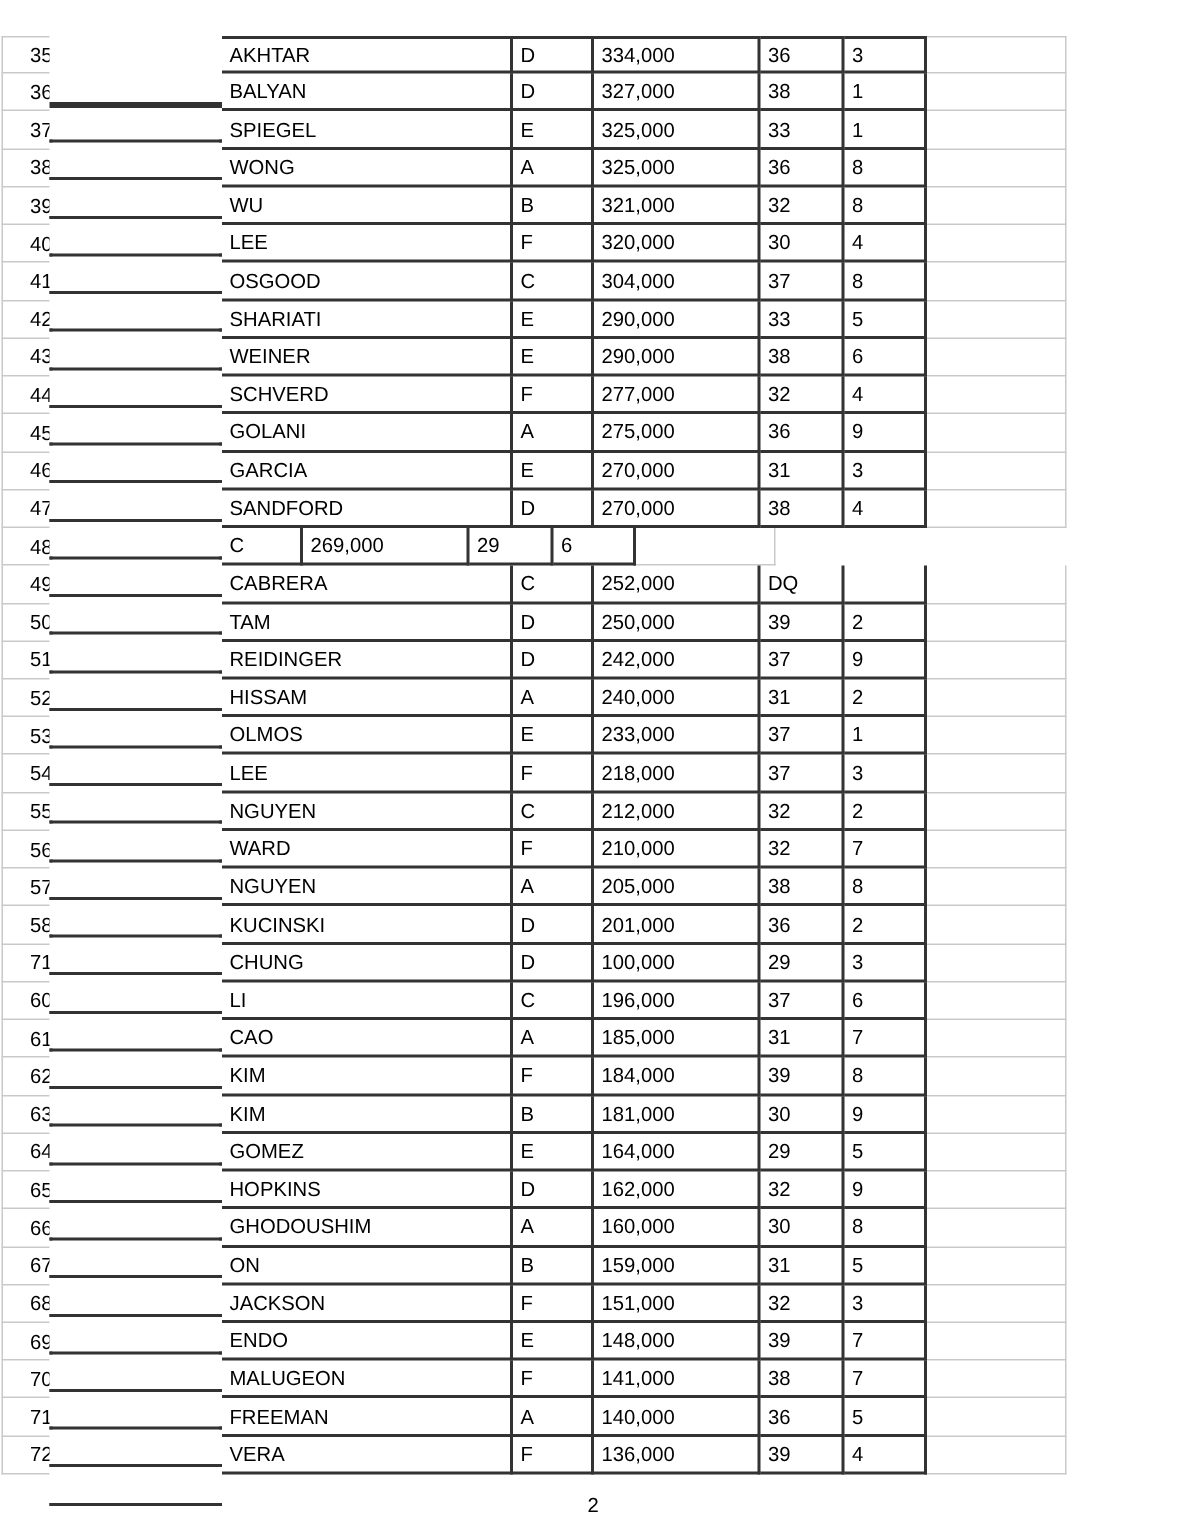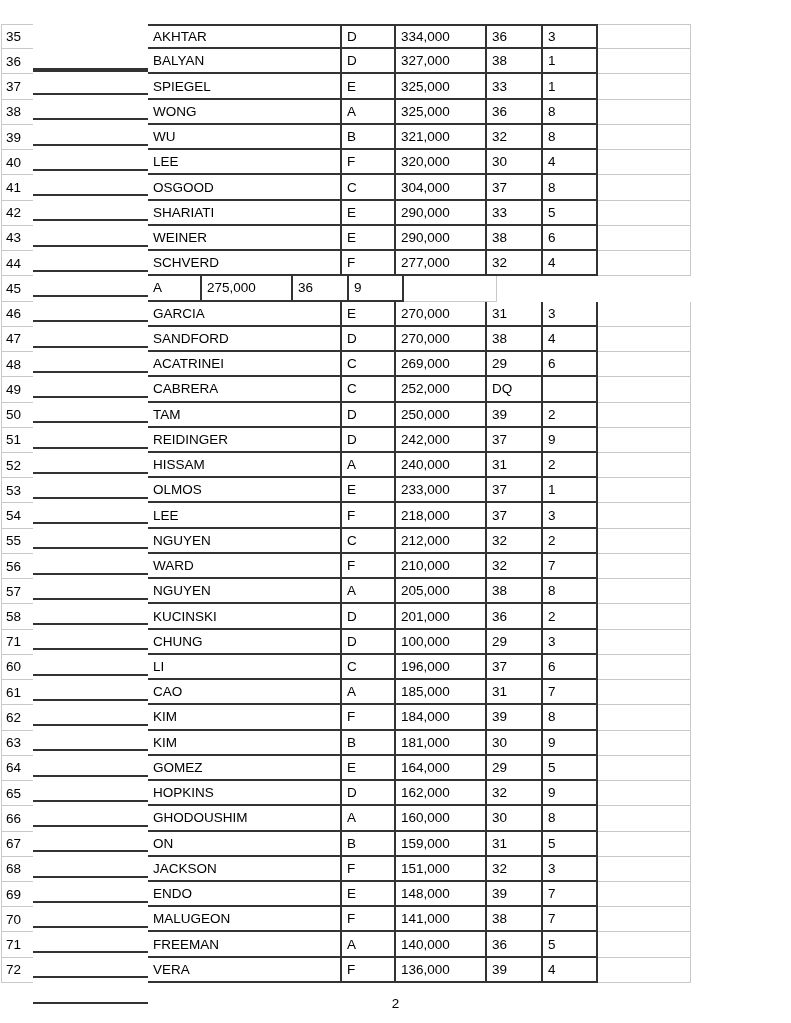--- a/index.html
+++ b/index.html
@@ -32,35 +32,35 @@
     display:flex;
     align-items:center;
     padding-left:5px;
     font-size:13.5px;
     white-space:nowrap;
     overflow:hidden;
     color:var(--text);
   }
   .c-rank{
     width:32px;
-    padding-left:4px;
+    padding-left:18px;
     border-left:1px solid var(--border-light);
     border-bottom:1px solid var(--border-light);
   }
   .row:first-child .c-rank{border-top:1px solid var(--border-light);}
   .c-main{
     border-right:2px solid var(--border-dark);
     border-bottom:2px solid var(--border-dark);
   }
   .c-first{border-left:2px solid var(--border-dark);margin-top:44px;}
   .row:first-child .c-main{border-top:2px solid var(--border-dark);}
   .c-first{width:115px;}
   .c-last{width:194px;}
   .c-letter{width:54px;}
-  .c-amount{width:91px;}
+  .c-amount{width:111px;}
   .c-table{width:56px;}
   .c-seat{width:55px;}
   .c-empty{
     width:93px;
     border-right:1px solid var(--border-light);
     border-bottom:1px solid var(--border-light);
   }
   .row:first-child .c-empty{border-top:1px solid var(--border-light);}
   .page-number{
     position:absolute;
@@ -170,20 +170,21 @@
     <div class="cell c-main c-last">SCHVERD</div>
     <div class="cell c-main c-letter">F</div>
     <div class="cell c-main c-amount">277,000</div>
     <div class="cell c-main c-table">32</div>
     <div class="cell c-main c-seat">4</div>
     <div class="cell c-empty"></div>
   </div>
     <div class="row">
     <div class="cell c-rank">45</div>
     <div class="cell c-main c-first">JASON</div>
+    <div class="cell c-main c-last">GOLANI</div>
     <div class="cell c-main c-letter">A</div>
     <div class="cell c-main c-amount">275,000</div>
     <div class="cell c-main c-table">36</div>
     <div class="cell c-main c-seat">9</div>
     <div class="cell c-empty"></div>
   </div>
     <div class="row">
     <div class="cell c-rank">46</div>
     <div class="cell c-main c-first">ADRIAN</div>
     <div class="cell c-main c-last">GARCIA</div>
@@ -199,21 +200,20 @@
     <div class="cell c-main c-last">SANDFORD</div>
     <div class="cell c-main c-letter">D</div>
     <div class="cell c-main c-amount">270,000</div>
     <div class="cell c-main c-table">38</div>
     <div class="cell c-main c-seat">4</div>
     <div class="cell c-empty"></div>
   </div>
     <div class="row">
     <div class="cell c-rank">48</div>
     <div class="cell c-main c-first">SERGIU</div>
-    <div class="cell c-main c-last">ACATRINEI</div>
     <div class="cell c-main c-letter">C</div>
     <div class="cell c-main c-amount">269,000</div>
     <div class="cell c-main c-table">29</div>
     <div class="cell c-main c-seat">6</div>
     <div class="cell c-empty"></div>
   </div>
     <div class="row">
     <div class="cell c-rank">49</div>
     <div class="cell c-main c-first">DANIEL</div>
     <div class="cell c-main c-last">CABRERA</div>

